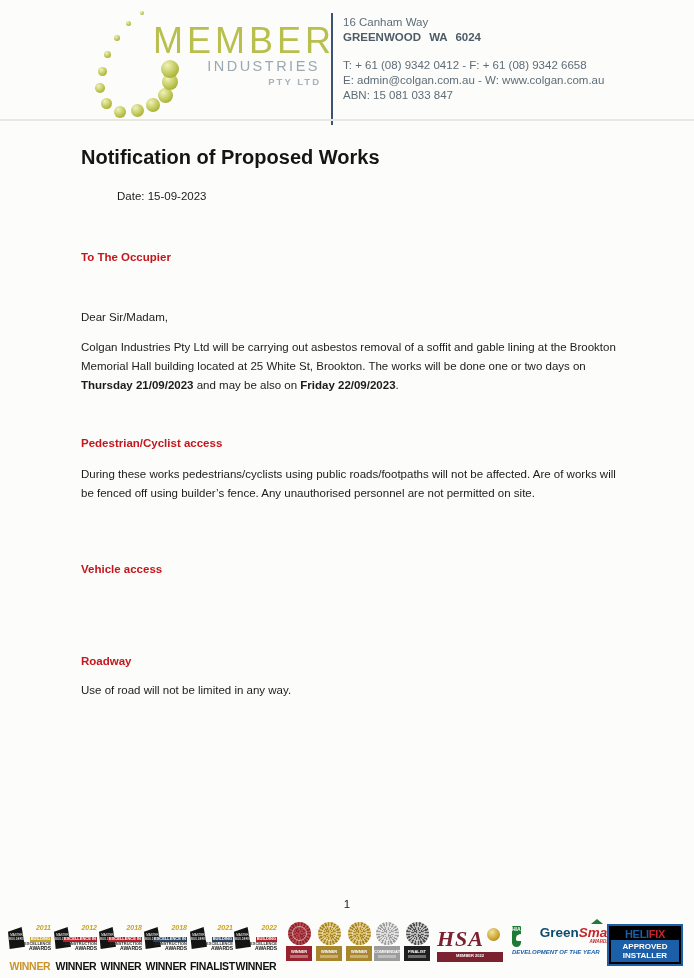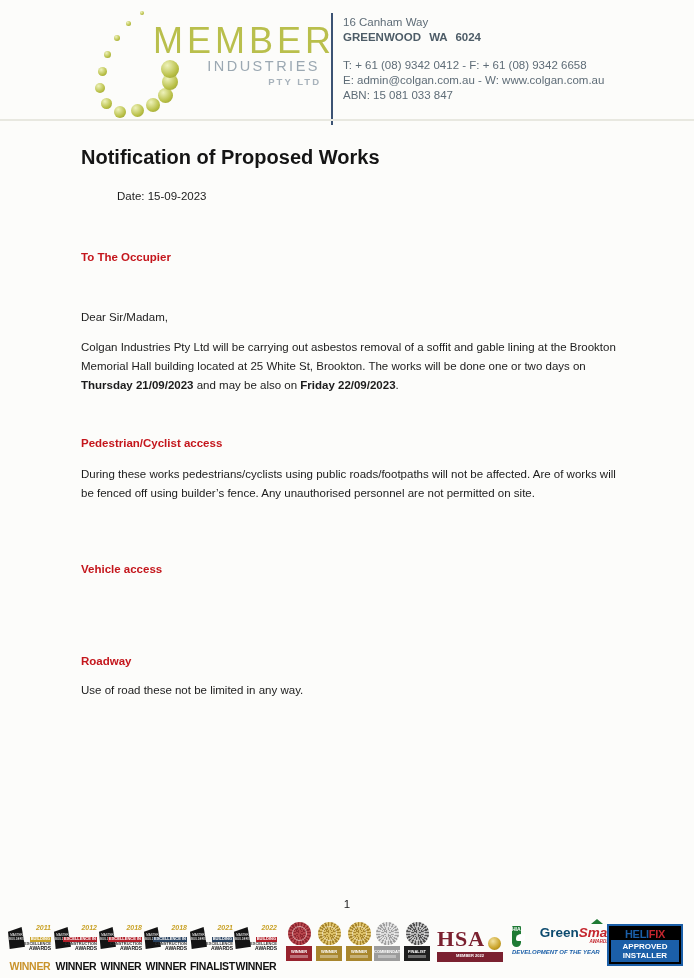--- a/index.html
+++ b/index.html
@@ -69,21 +69,21 @@
   .metal-red    .medal-banner { background:#97232e; }
   .metal-gold   .medal-circle { background:repeating-conic-gradient(#dcc068 0 9deg, #a8862e 9deg 18deg); }
   .metal-gold   .medal-banner { background:#a8862e; }
   .metal-silver .medal-circle { background:repeating-conic-gradient(#dcdcdc 0 9deg, #9e9e9e 9deg 18deg); }
   .metal-silver .medal-banner { background:#9c9c9c; }
   .metal-black  .medal-circle { background:repeating-conic-gradient(#b5b5b5 0 9deg, #4f4f4f 9deg 18deg); }
   .metal-black  .medal-banner { background:#1f1f1f; }
 
   
   .hsa { position:absolute; left:437px; top:6px; width:72px; }
-  .hsa-row { display:flex; align-items:flex-end; gap:3px; }
+  .hsa-row { display:flex; align-items:flex-start; gap:3px;font-style:italic; }
   .hsa-name { font-family:"Liberation Serif", serif; font-size:22px; font-weight:bold;
               color:#7b2130; letter-spacing:1px; line-height:22px; }
   .hsa-emblem { width:13px; height:13px; border-radius:50%;
                 background:radial-gradient(circle at 38% 32%, #f3e2a0, #c9a227 60%, #8a6d14); }
   .hsa-bar { margin-top:2px; width:66px; height:10px; background:#7b2130; color:#fff;
              text-align:center; font-size:4px; font-weight:bold; line-height:5px; padding-top:1px; }
 
   
   .gs { position:absolute; left:512px; top:4px; width:93px; }
   .gs-row { display:flex; gap:3px; }
@@ -155,21 +155,21 @@
   <div class="para" style="top:338px;">
     <span>Colgan Industries Pty Ltd will be carrying out asbestos removal of a soffit and gable lining at the Brookton Memorial Hall building located at 25 White St, Brookton. The works will be done one or two days on </span><b>Thursday 21/09/2023</b><span> and may be also on </span><b>Friday 22/09/2023</b><span>.</span>
   </div>
 
   <div class="red-h" style="top:437px;">Pedestrian/Cyclist access</div>
   <div class="para" style="top:465px;">During these works pedestrians/cyclists using public roads/footpaths will not be affected. Are of works will be fenced off using builder’s fence. Any unauthorised personnel are not permitted on site.</div>
 
   <div class="red-h" style="top:563px;">Vehicle access</div>
 
   <div class="red-h" style="top:655px;">Roadway</div>
-  <div class="para" style="top:681px;">Use of road these not be limited in any way.</div>
+  <div class="para" style="top:681px;">Use of road will not be limited in any way.</div>
 
   <div class="page-number">1</div>
 
   <div class="badges">
 
     <div class="mb accent-gold result-gold" style="left:8px;">
       <div class="mb-top">
         <div class="mb-mark">MASTER BUILDERS</div>
         <div class="mb-year">2011</div>
         <div class="mb-lines">

